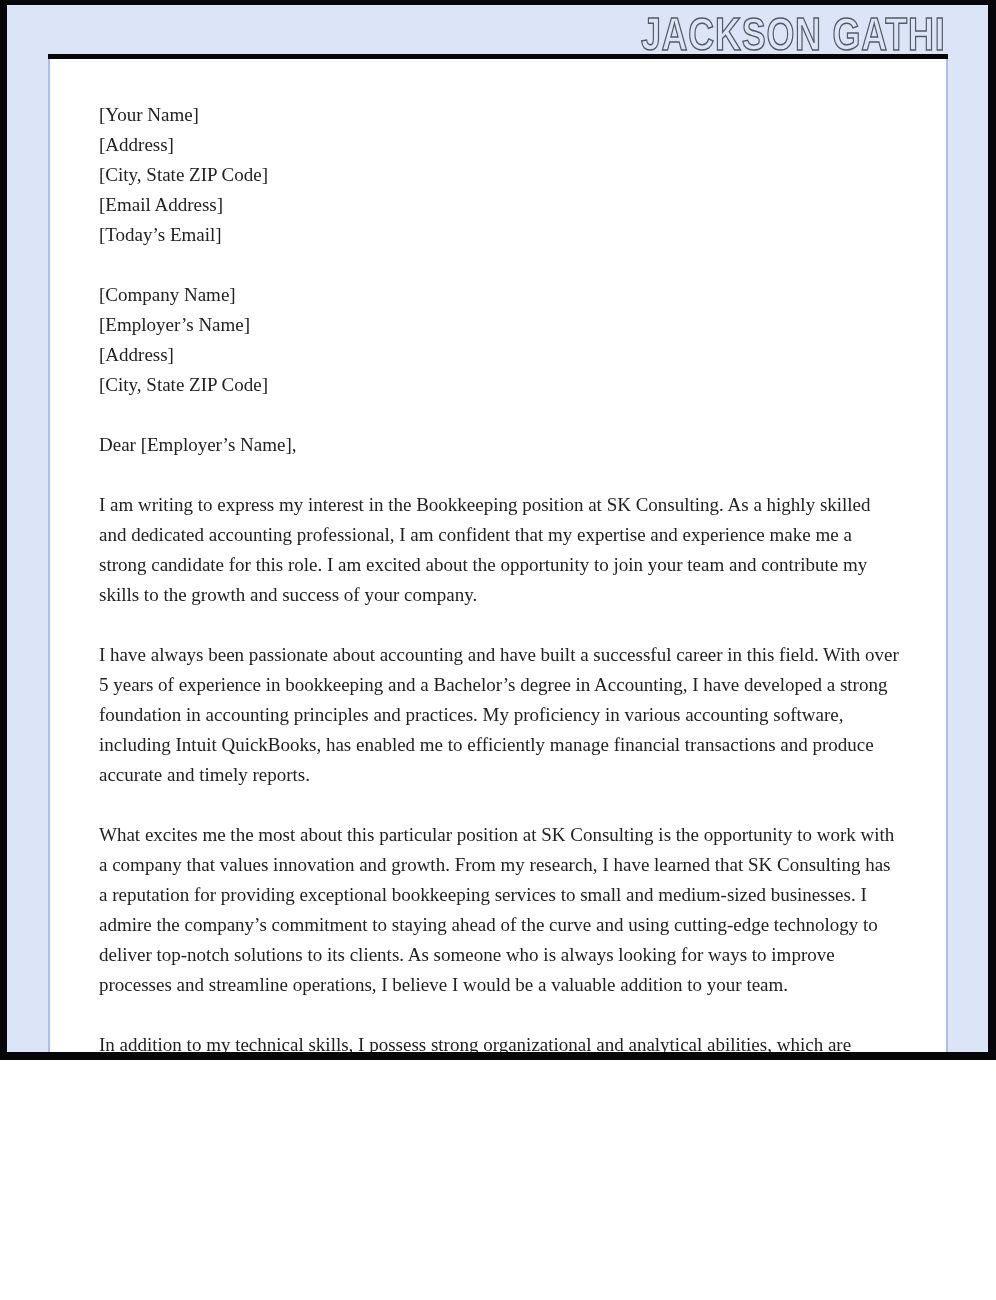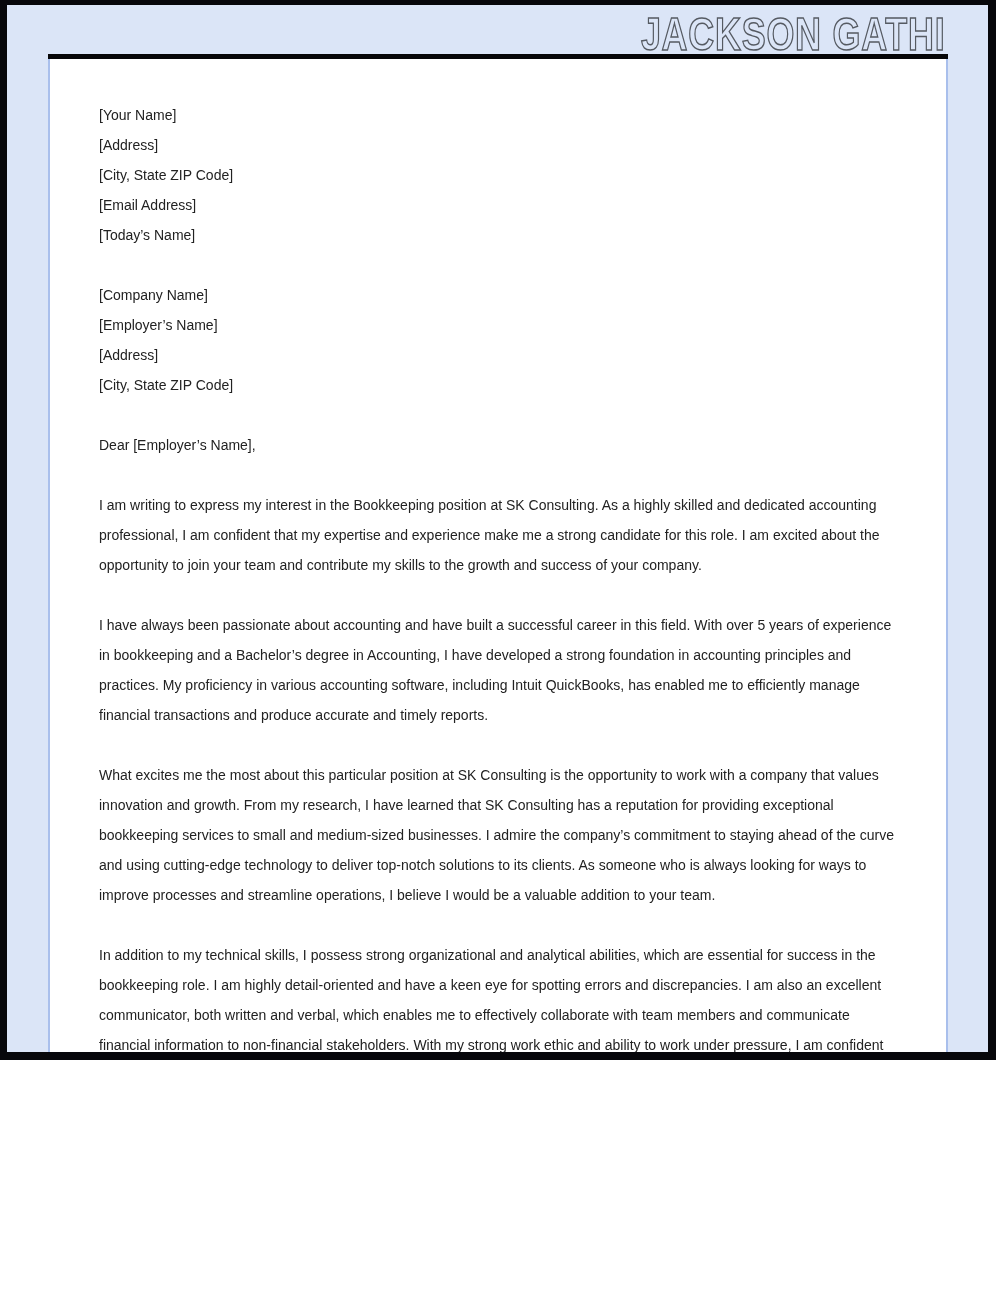--- a/index.html
+++ b/index.html
@@ -49,23 +49,24 @@
     top: 54px;
     width: 900px;
     height: 1201px;
     background: #ffffff;
     border: 2px solid #a9bfec;
     border-top: none;
     overflow: visible;
   }
   .content {
     padding: 41px 46px 0 49px;
-    font-size: 14px;
+    font-size: 19px;
     line-height: 30px;
     color: #222222;
+    font-family: Liberation Serif, serif;
   }
   .block { margin: 0 0 30px 0; }
   .line { min-height: 30px; }
   .para { margin: 16px 0 30px 0; }
   .watermark {
     position: absolute;
     right: 9px;
     bottom: -5px;
     font-size: 13px;
     line-height: 16px;
@@ -83,21 +84,21 @@
   <div class="top-bar"></div>
 
   <div class="page">
     <div class="content">
 
       <div class="block">
         <div class="line">[Your Name]</div>
         <div class="line">[Address]</div>
         <div class="line">[City, State ZIP Code]</div>
         <div class="line">[Email Address]</div>
-        <div class="line">[Today’s Name]</div>
+        <div class="line">[Today’s Email]</div>
       </div>
 
       <div class="block">
         <div class="line">[Company Name]</div>
         <div class="line">[Employer’s Name]</div>
         <div class="line">[Address]</div>
         <div class="line">[City, State ZIP Code]</div>
       </div>
 
       <div class="block">Dear [Employer’s Name],</div>

